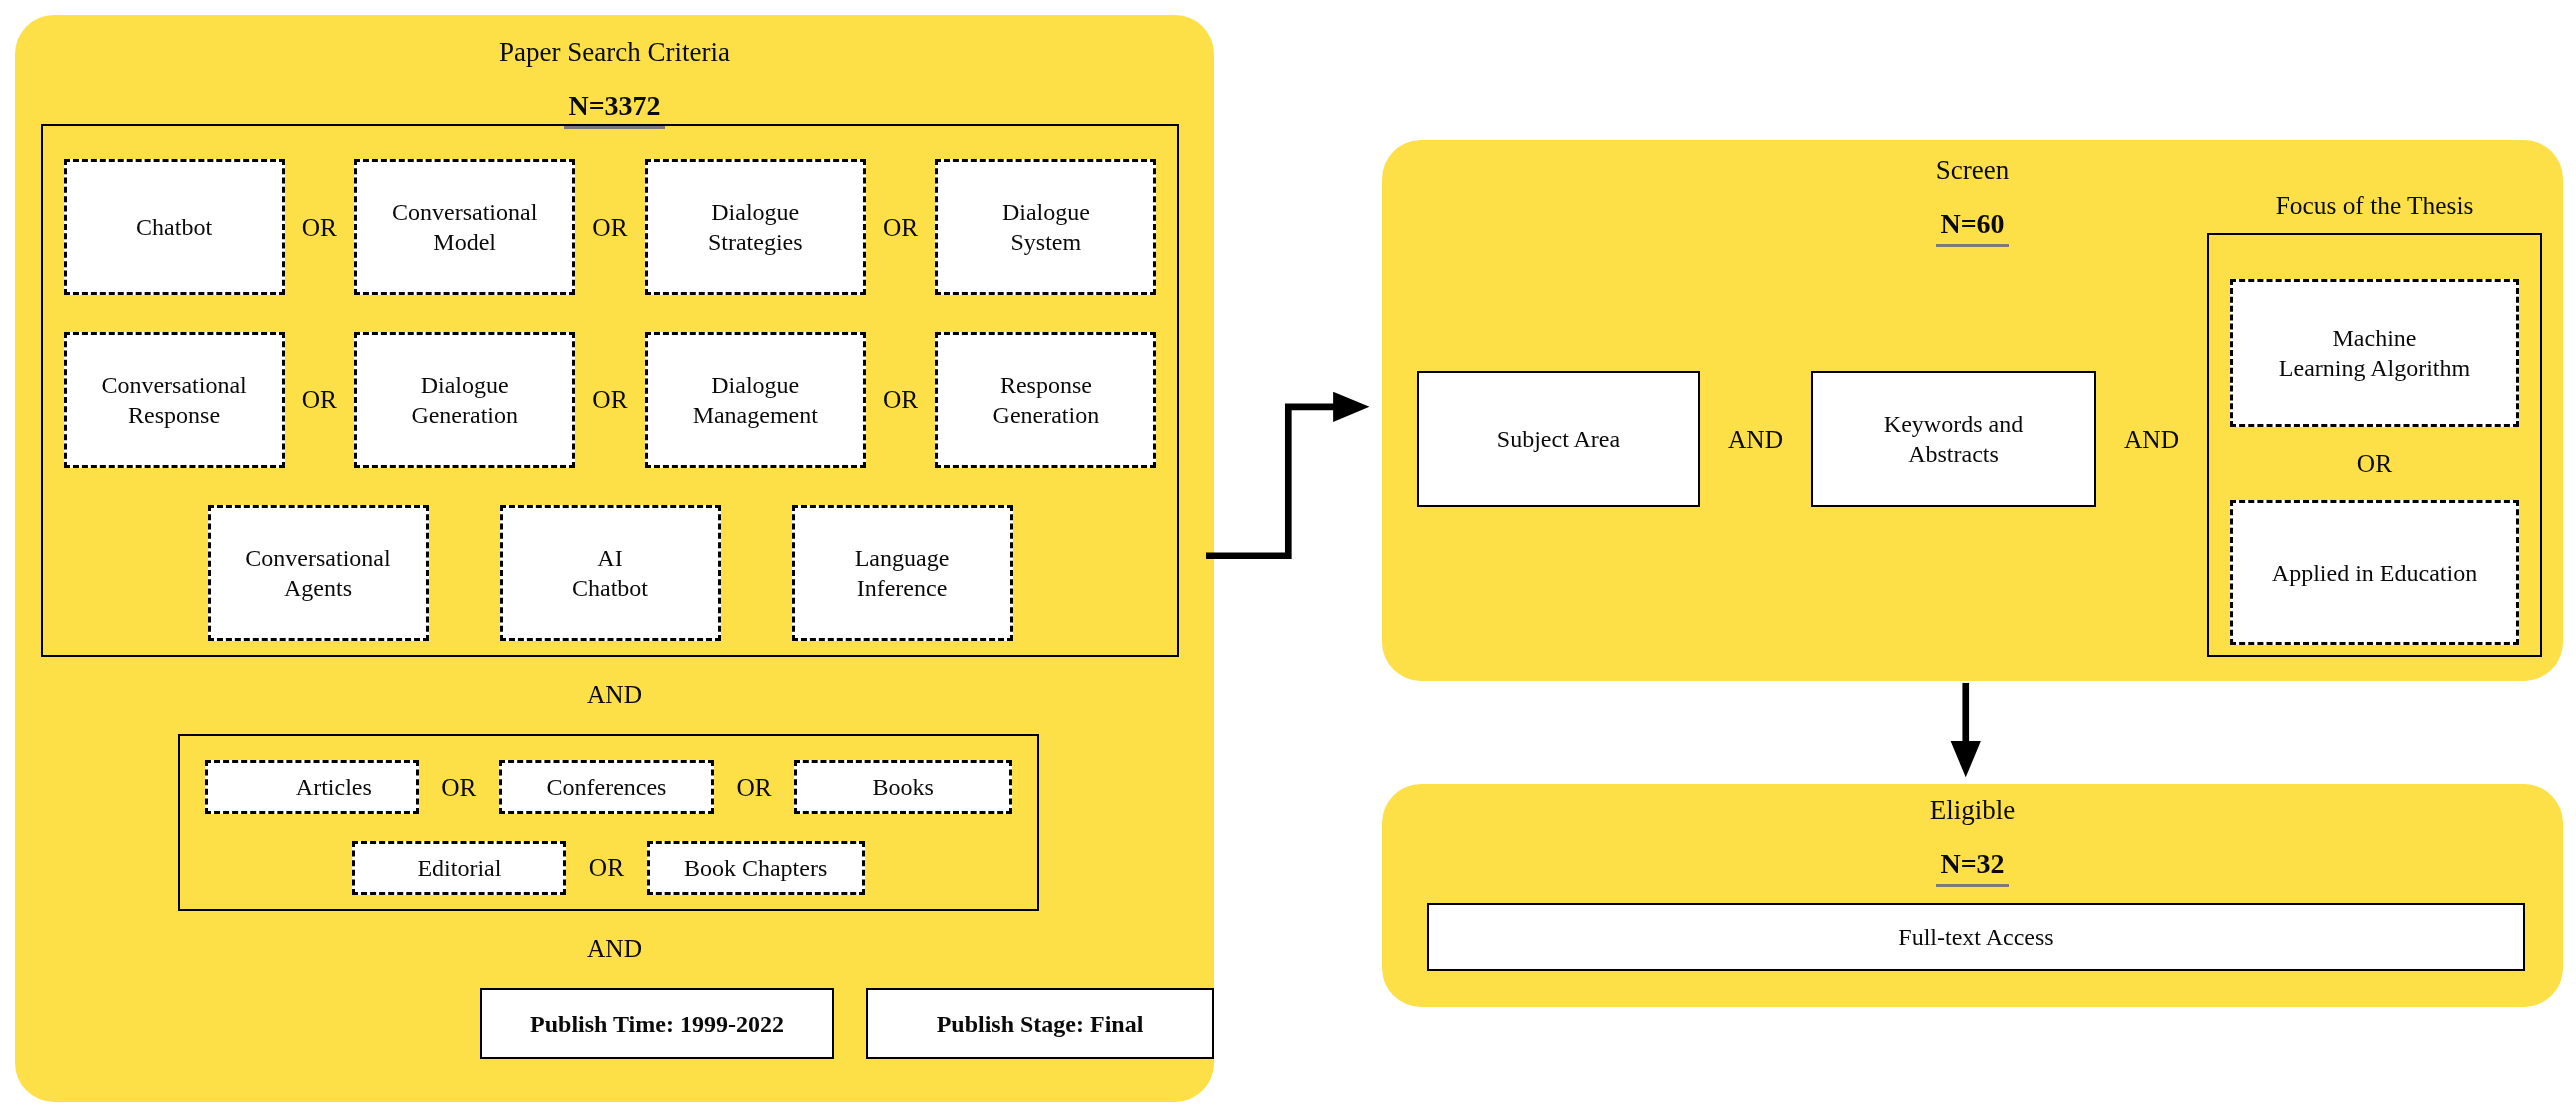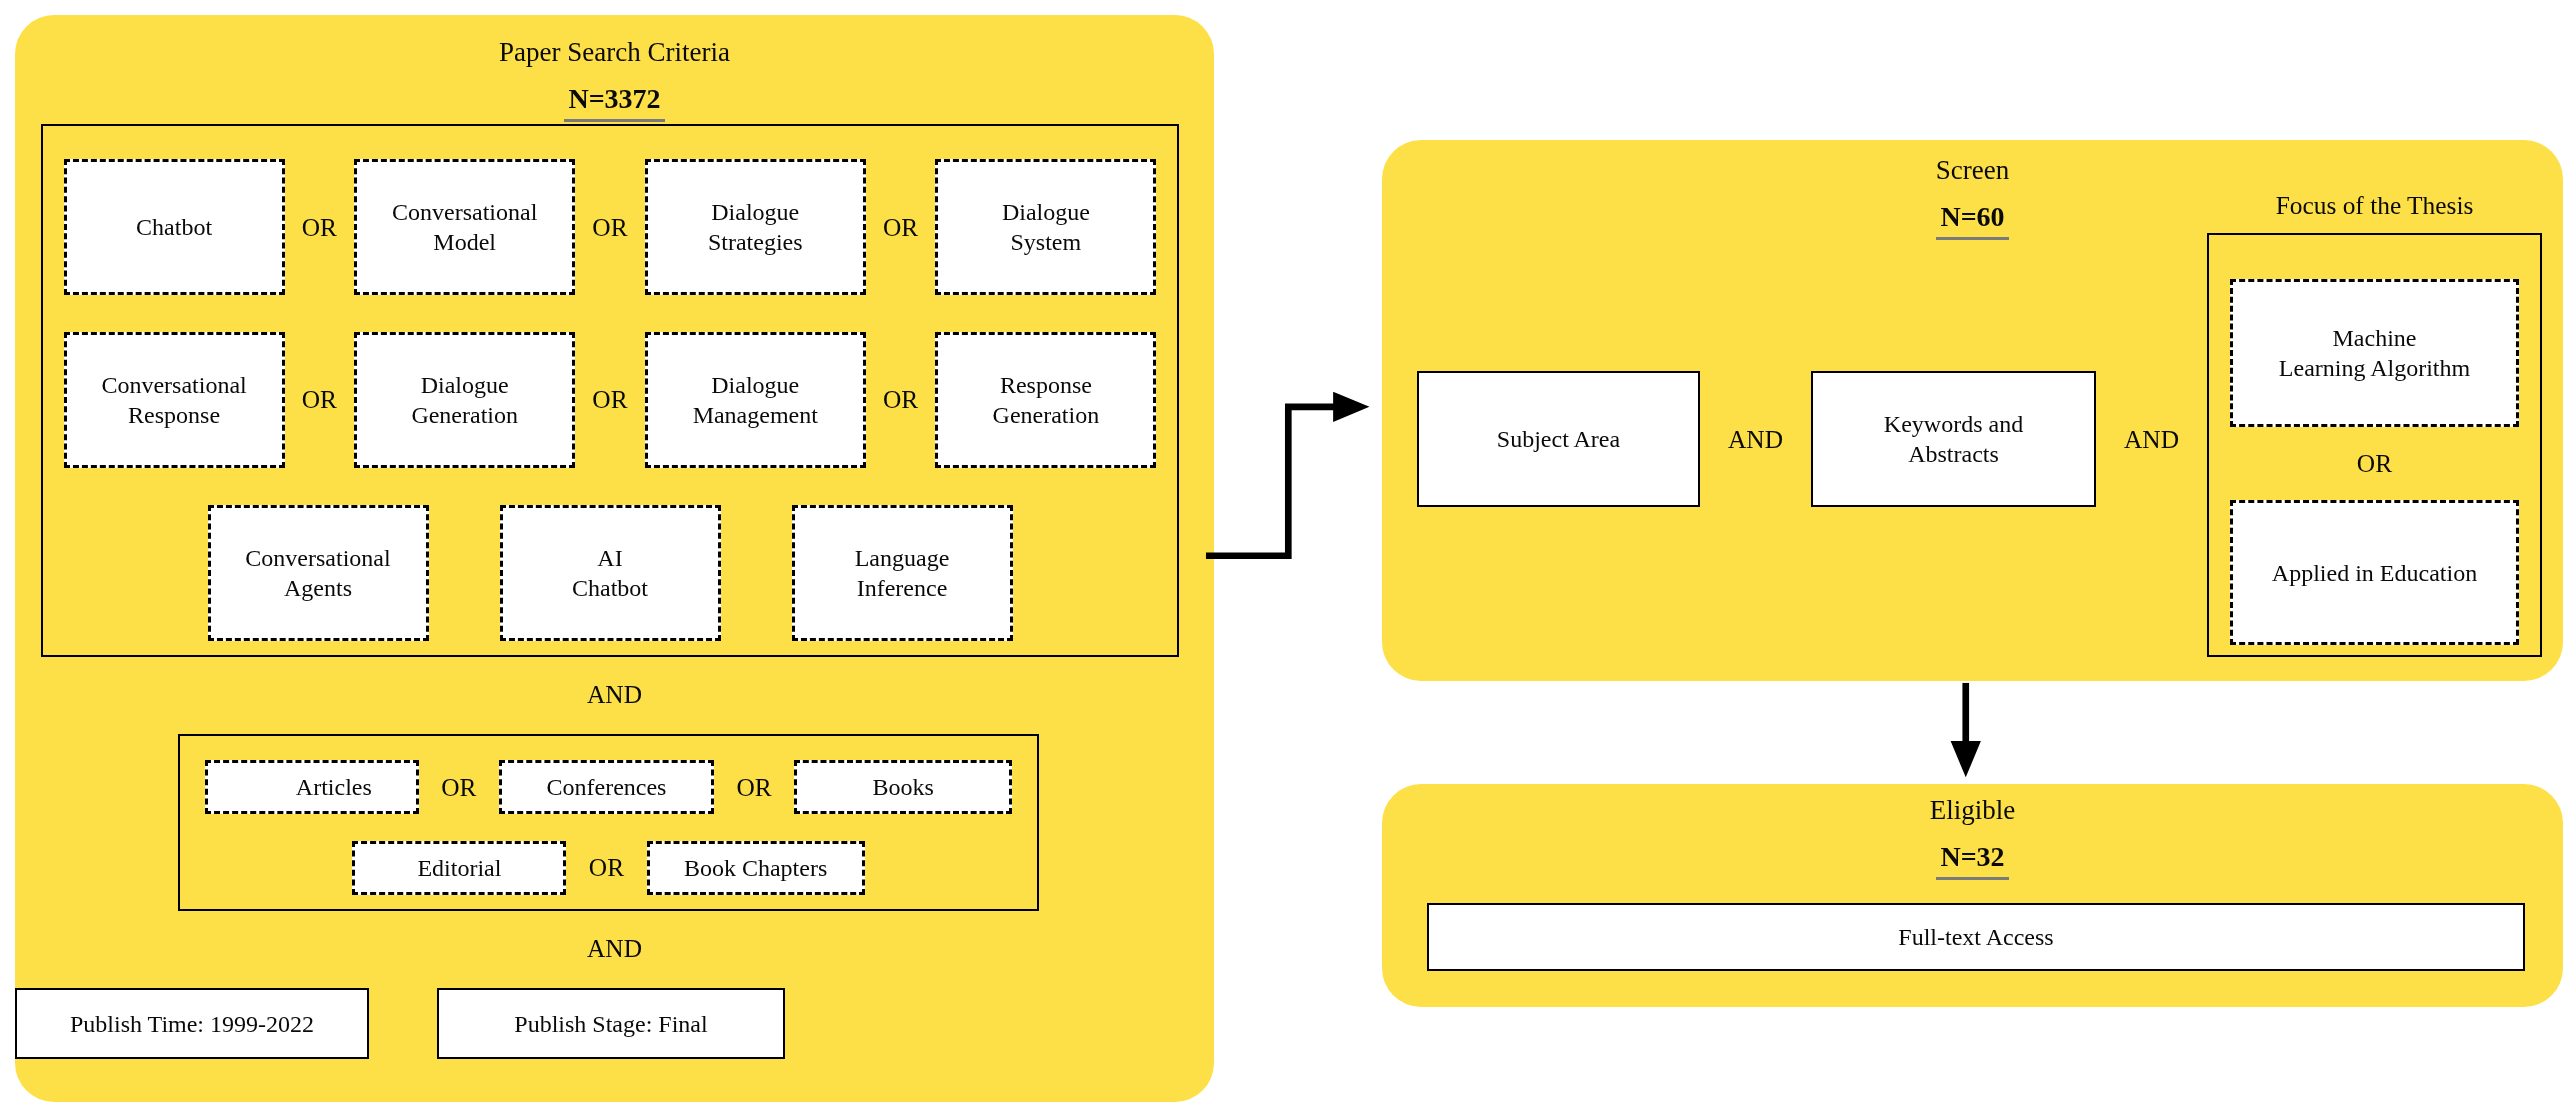--- a/index.html
+++ b/index.html
@@ -13,21 +13,21 @@
     color: #0a0a0a;
   }
   .panel {
     position: absolute;
     background: #fde047;
     border-radius: 39px;
   }
   .abs { position: absolute; }
   .head { position: absolute; left: 0; right: 0; text-align: center; }
   .head .t { font-size: 27px; line-height: 1.15; }
-  .head .n { margin-top: 15px; }
+  .head .n { margin-top: 22px; }
   .head .n span {
     display: inline-block;
     font-weight: bold;
     font-size: 28px;
     border-bottom: 3px solid #7a7a7a;
     padding: 0 4.8px 4.2px 4.8px;
   }
   .solid-box, .dashed-box {
     background: #ffffff;
     display: flex;
@@ -71,21 +71,21 @@
     left: 163px; top: 719px; width: 861px; height: 177px;
     display: flex; flex-direction: column;
     justify-content: space-between;
     padding: 24px 0 14.5px 0;
   }
   .pub-row { display: flex; justify-content: center; gap: 20.6px; height: 54px; }
   .pub-row .dashed-box { height: 54px; }
   .pub-row .op { width: 39px; }
   .filters-row {
     position: absolute; left: 0; right: 0; top: 973px;
-    display: flex; justify-content: flex-start; gap: 68px;
+    display: flex; justify-content: flex-end; gap: 32px; font-weight: bold;
   }
   
   .focus-frame {
     left: 825px; top: 93px; width: 335px; height: 424px;
     display: flex; flex-direction: column; align-items: center;
     padding-top: 24px;
   }
   .focus-frame .dashed-box { width: 289px; }
   .focus-or { height: 73px; }
   .focus-label {

